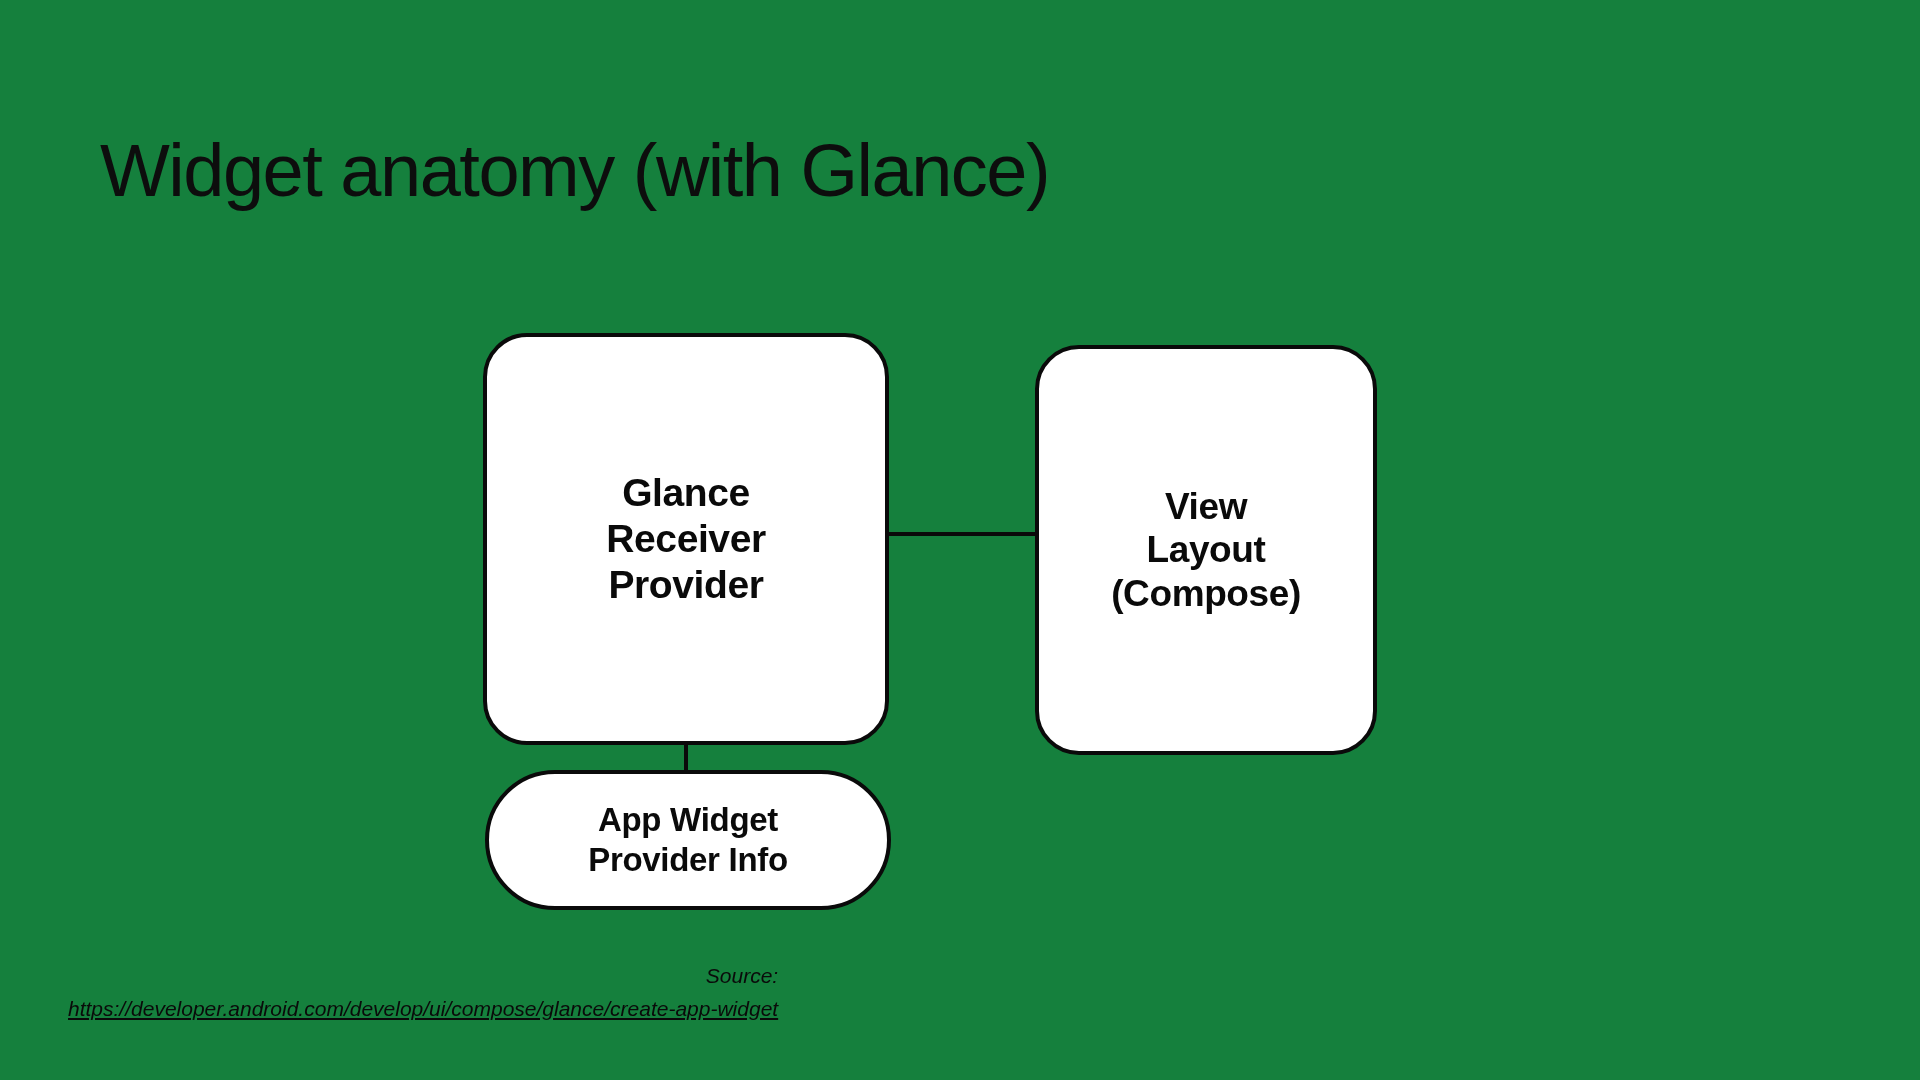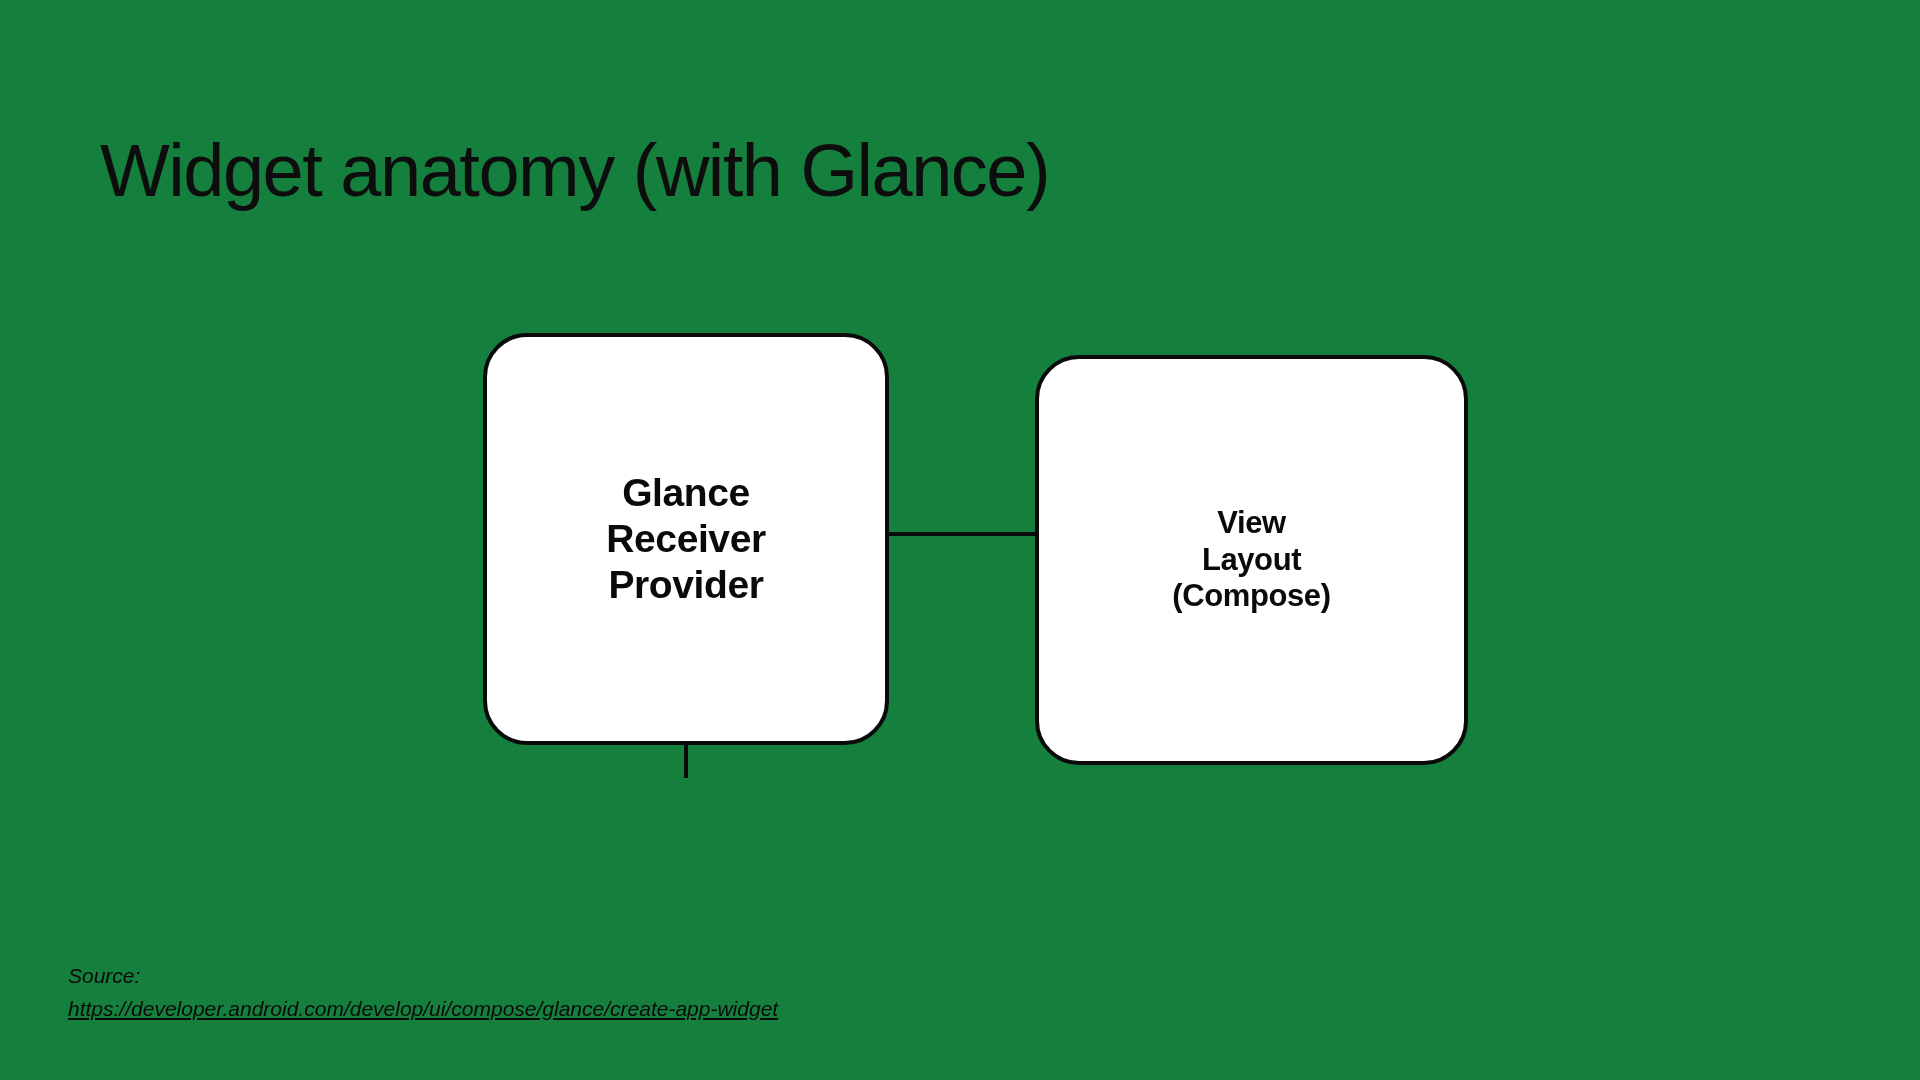--- a/index.html
+++ b/index.html
@@ -61,25 +61,25 @@
     width: 406px;
     height: 412px;
     border-radius: 44px;
     font-size: 39px;
     line-height: 1.18;
     letter-spacing: -0.4px;
   }
 
   #node-view-layout {
     left: 1035px;
-    top: 355px;
-    width: 433px;
+    top: 345px;
+    width: 342px;
     height: 410px;
     border-radius: 44px;
-    font-size: 31px;
+    font-size: 37px;
     line-height: 1.18;
     letter-spacing: -0.4px;
   }
 
   #node-provider-info {
     left: 485px;
     top: 770px;
     width: 406px;
     height: 140px;
     border-radius: 70px;
@@ -117,20 +117,21 @@
     left: 68px;
     top: 960px;
     font-size: 21px;
     font-style: italic;
     color: #0a0a0a;
     line-height: 1.55;
   }
   #source-label {
     display: block;
     font-style: italic;
+    text-align: right;
   }
   #source-url {
     display: inline-block;
     text-decoration: underline;
     text-underline-offset: 2px;
     color: #0a0a0a;
   }
 </style>
 </head>
 <body>
@@ -154,20 +155,26 @@
     </div>
 
     <div class="node" id="node-view-layout">
       <div class="node-text">
         <span>View</span><br>
         <span>Layout</span><br>
         <span>(Compose)</span>
       </div>
     </div>
 
+    <div class="node" id="node-provider-info">
+      <div class="node-text">
+        <span>App Widget</span><br>
+        <span>Provider Info</span>
+      </div>
+    </div>
 
   </div>
 
   <div id="source-note">
     <span id="source-label">Source:</span>
     <a id="source-url" href="#">https://developer.android.com/develop/ui/compose/glance/create-app-widget</a>
   </div>
 
 </div>
 

